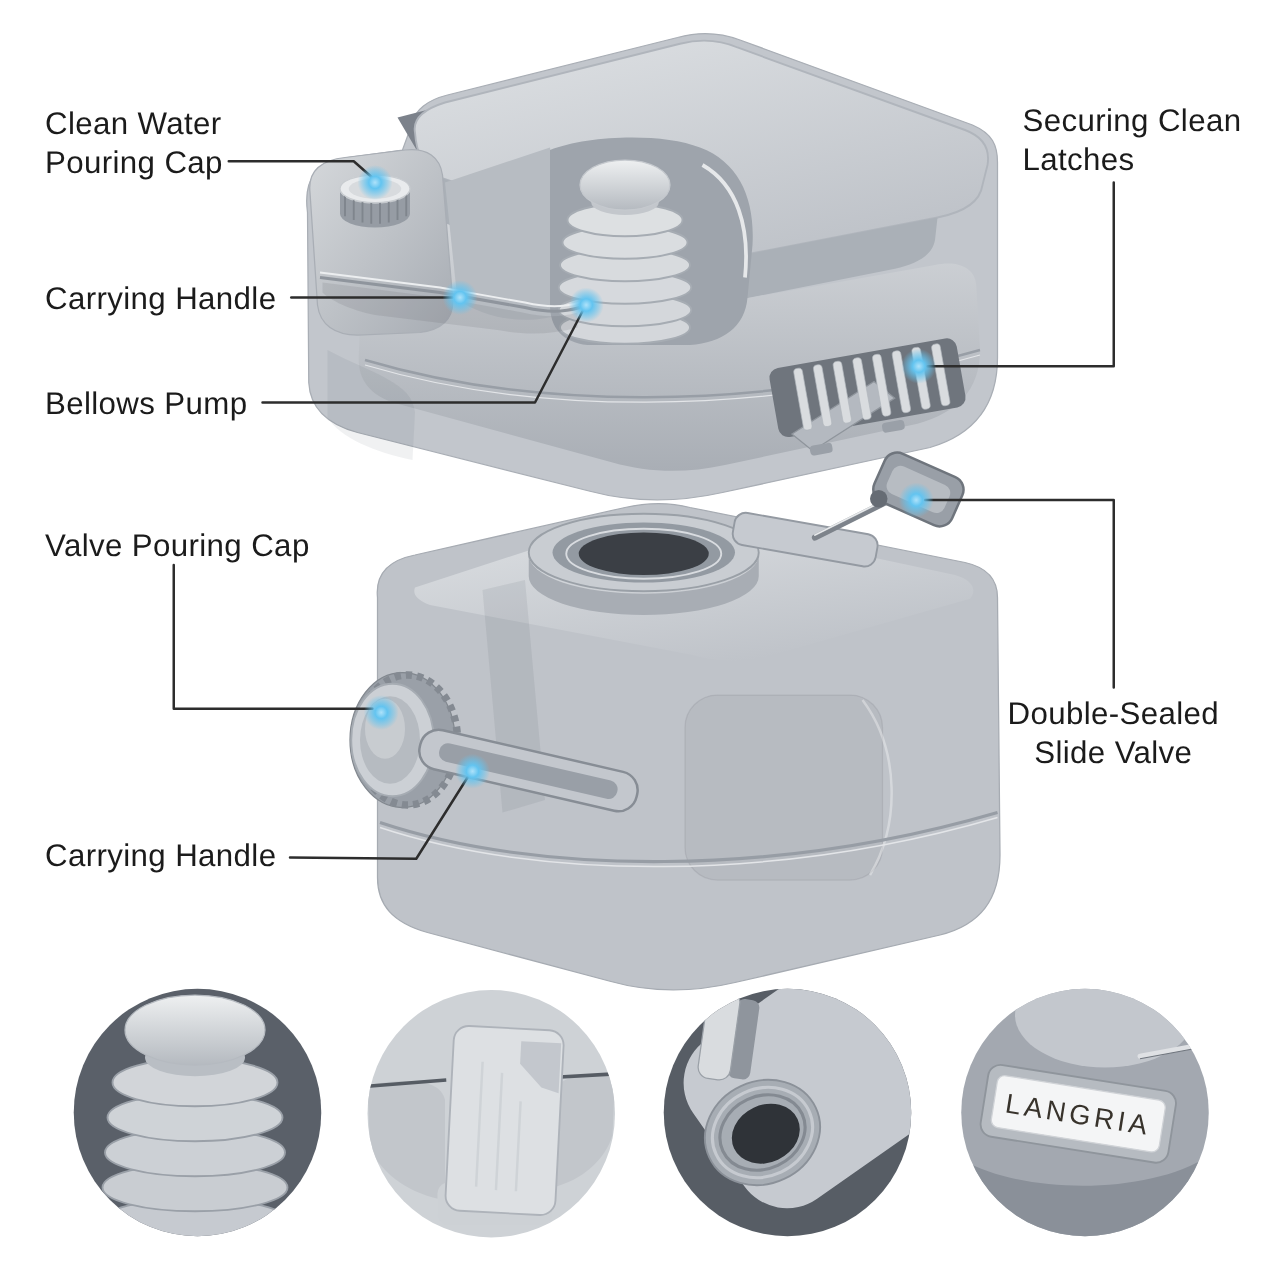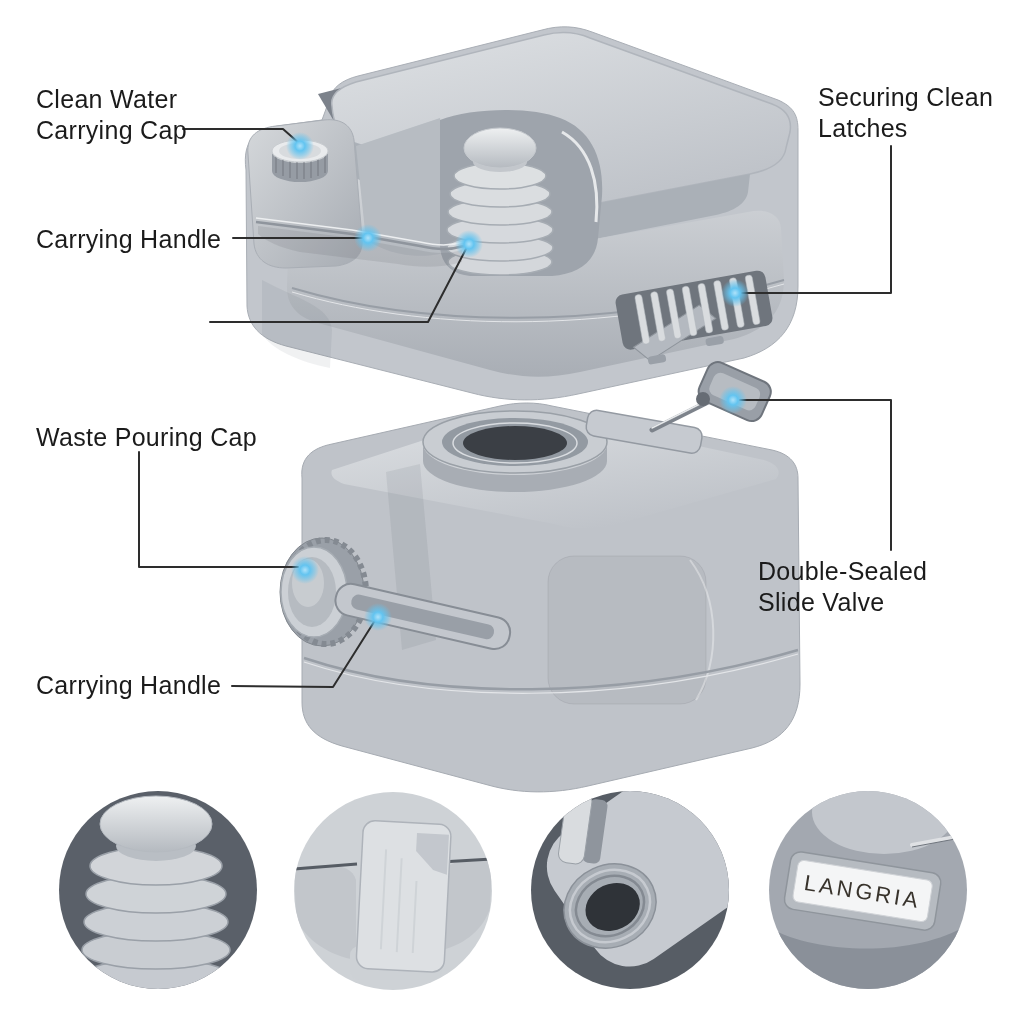--- a/index.html
+++ b/index.html
@@ -10,21 +10,21 @@
   .canvas svg{position:absolute;left:0;top:0;}
   .callout-label{
     position:absolute;font-size:25px;line-height:31px;color:#1b1b1b;
     white-space:pre-line;letter-spacing:0.3px;
   }
   #lbl-clean-water{left:36px;top:84px;}
   #lbl-carrying-top{left:36px;top:224px;}
   #lbl-bellows{left:36px;top:308px;}
   #lbl-latches{left:818px;top:82px;}
   #lbl-waste-cap{left:36px;top:422px;}
-  #lbl-valve{left:758px;top:556px;}
+  #lbl-valve{left:806px;top:556px;text-align:center;}
   #lbl-carrying-bottom{left:36px;top:670px;}
 </style>
 </head>
 <body>
 
 <div class="canvas">
 
 <svg width="1024" height="1024" viewBox="0 0 1024 1024">
   <defs>
     <linearGradient id="gLid" x1="0" y1="0" x2="0.6" y2="1">
@@ -269,22 +269,23 @@
     <circle cx="368" cy="238" r="14"></circle>
     <circle cx="469" cy="244" r="14"></circle>
     <circle cx="735" cy="293" r="14"></circle>
     <circle cx="305" cy="570" r="14"></circle>
     <circle cx="733" cy="400" r="14"></circle>
     <circle cx="378" cy="617" r="14"></circle>
   </g>
 </svg>
 
 <div class="callout-label" id="lbl-clean-water">Clean Water
-Carrying Cap</div>
+Pouring Cap</div>
 <div class="callout-label" id="lbl-carrying-top">Carrying Handle</div>
+<div class="callout-label" id="lbl-bellows">Bellows Pump</div>
 <div class="callout-label" id="lbl-latches">Securing Clean
 Latches</div>
-<div class="callout-label" id="lbl-waste-cap">Waste Pouring Cap</div>
+<div class="callout-label" id="lbl-waste-cap">Valve Pouring Cap</div>
 <div class="callout-label" id="lbl-valve">Double-Sealed
 Slide Valve</div>
 <div class="callout-label" id="lbl-carrying-bottom">Carrying Handle</div>
 
 </div>
 
 </body></html>

